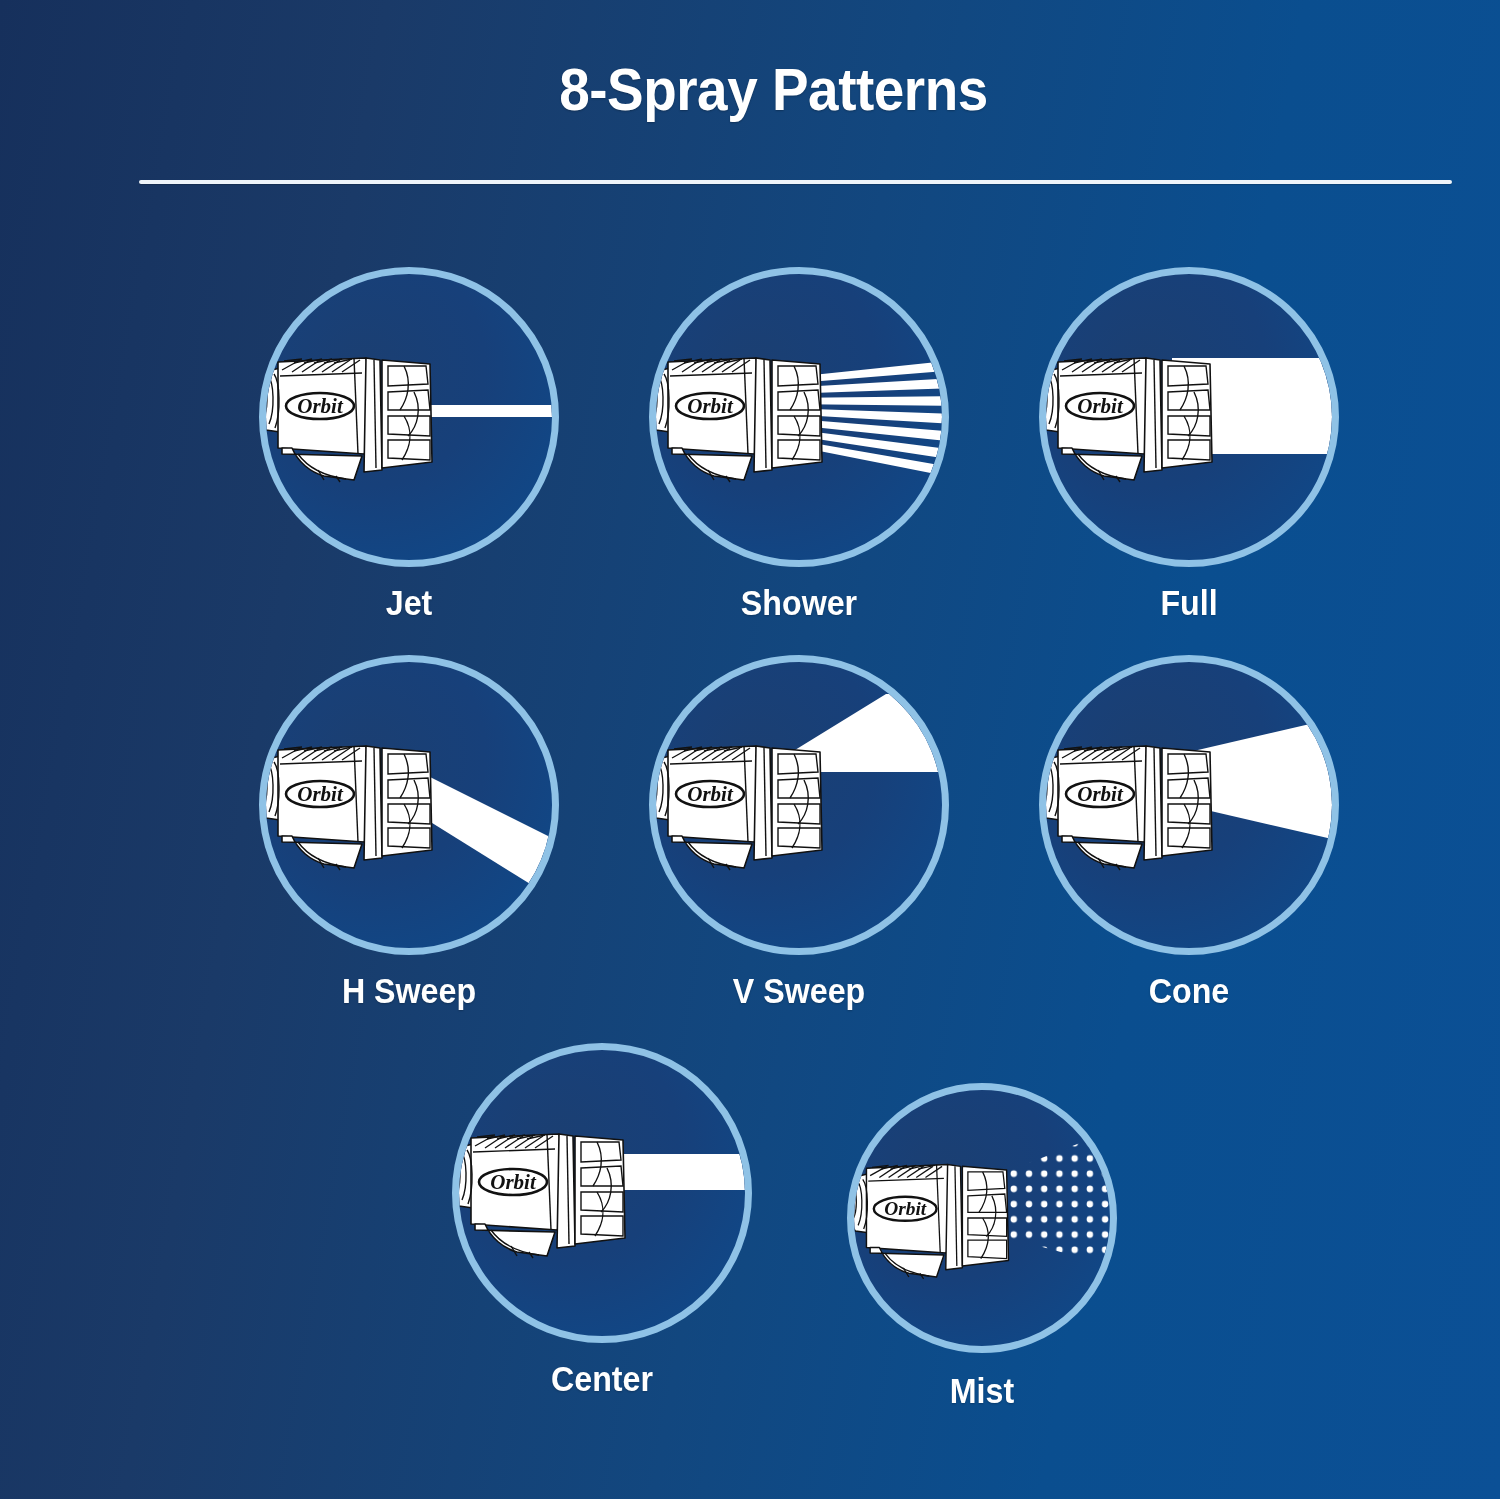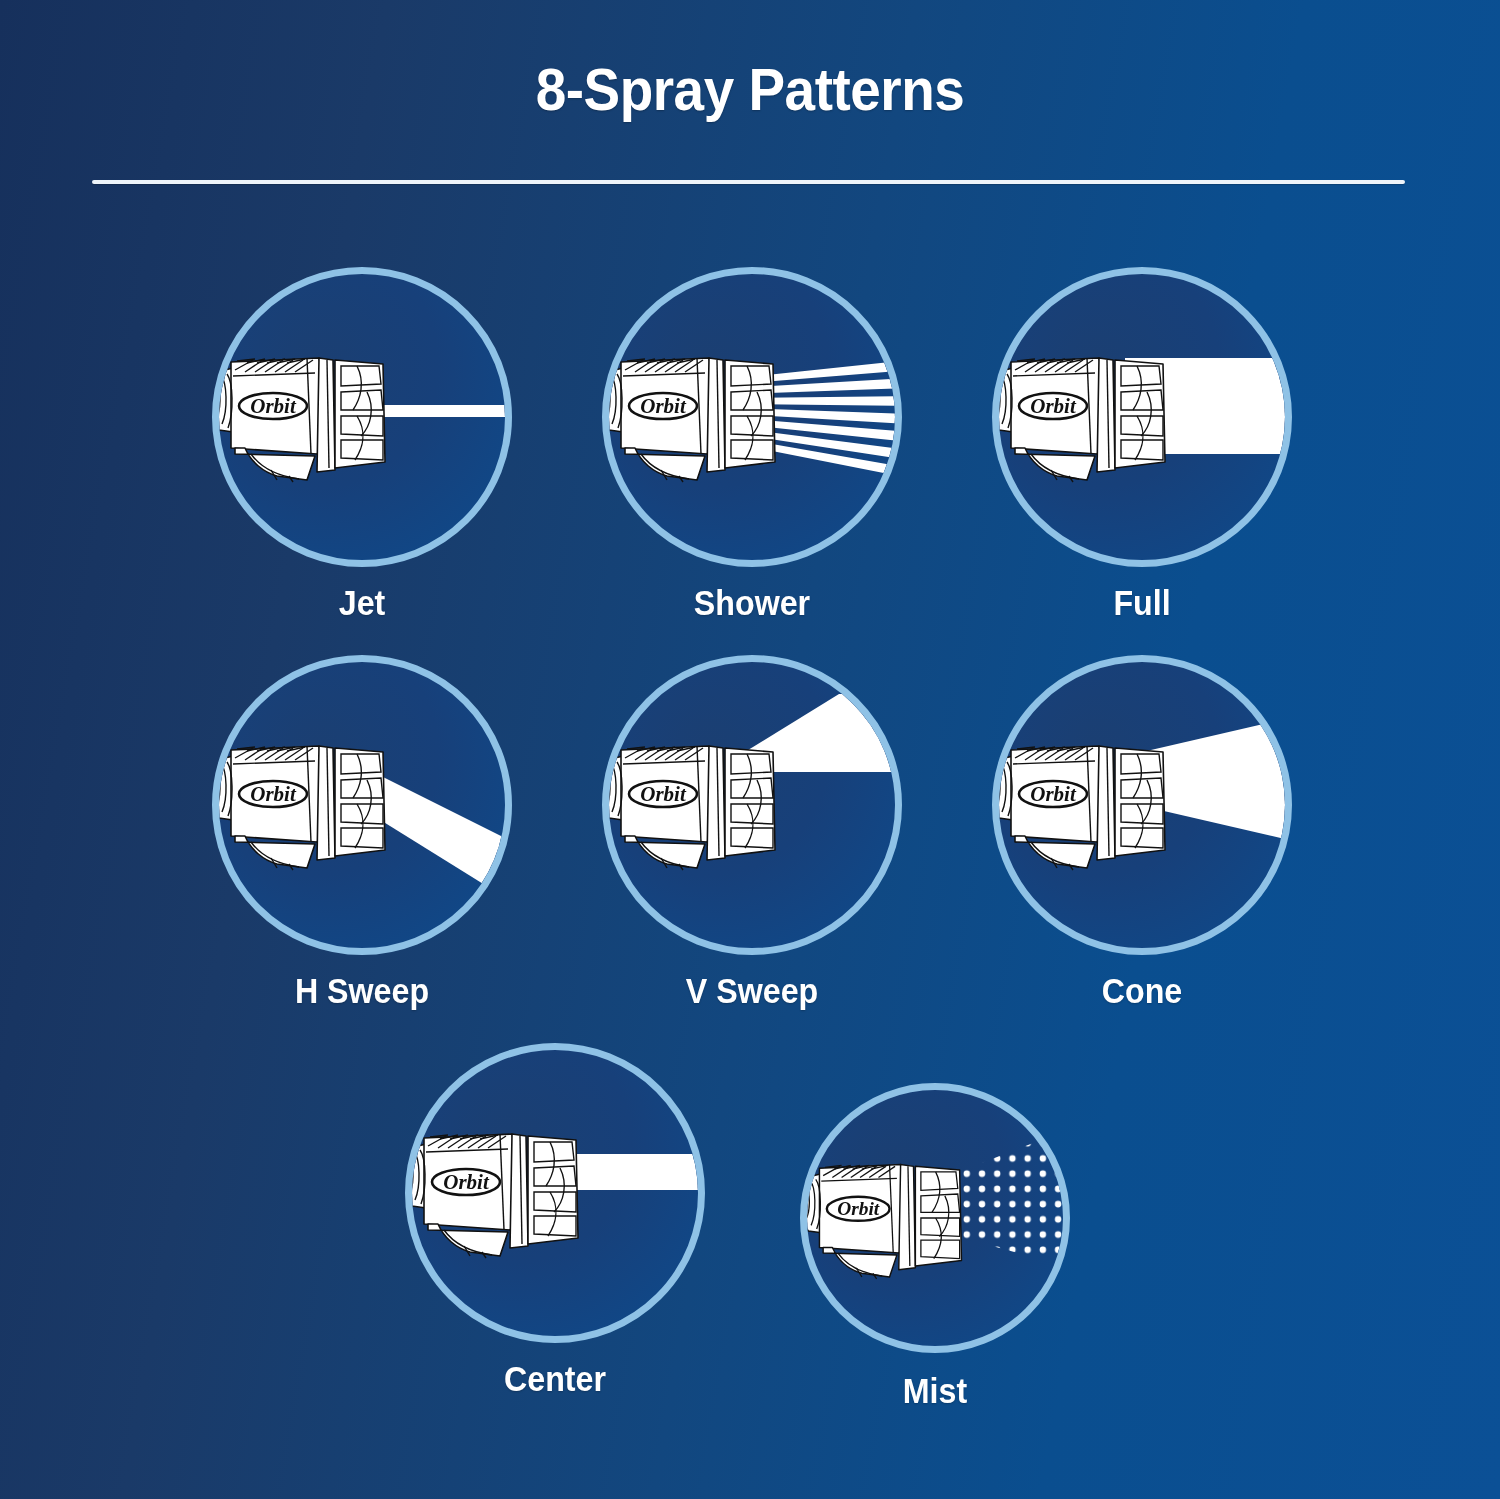--- a/index.html
+++ b/index.html
@@ -3,21 +3,21 @@
 <meta charset="utf-8">
 <title>8-Spray Patterns</title>
 <style>
   html,body{margin:0;padding:0;}
   body{
     width:1500px;height:1499px;
     background:linear-gradient(100deg,#16305c 0%,#1a3a68 22%,#12477f 52%,#0a4e8f 74%,#0b5096 100%);
     font-family:"Liberation Sans","DejaVu Sans",sans-serif;
     overflow:hidden;position:relative;
   }
-  .page{position:absolute;inset:0;}
+  .page{position:absolute;inset:0;margin-left:47px;}
 
   .title{
     position:absolute;left:0;right:0;top:56px;
     text-align:center;color:#ffffff;
     font-size:59px;font-weight:bold;
     letter-spacing:-0.5px;
     transform:scaleX(0.93);
     text-shadow:0 1px 2px rgba(0,0,0,0.25);
   }
 

